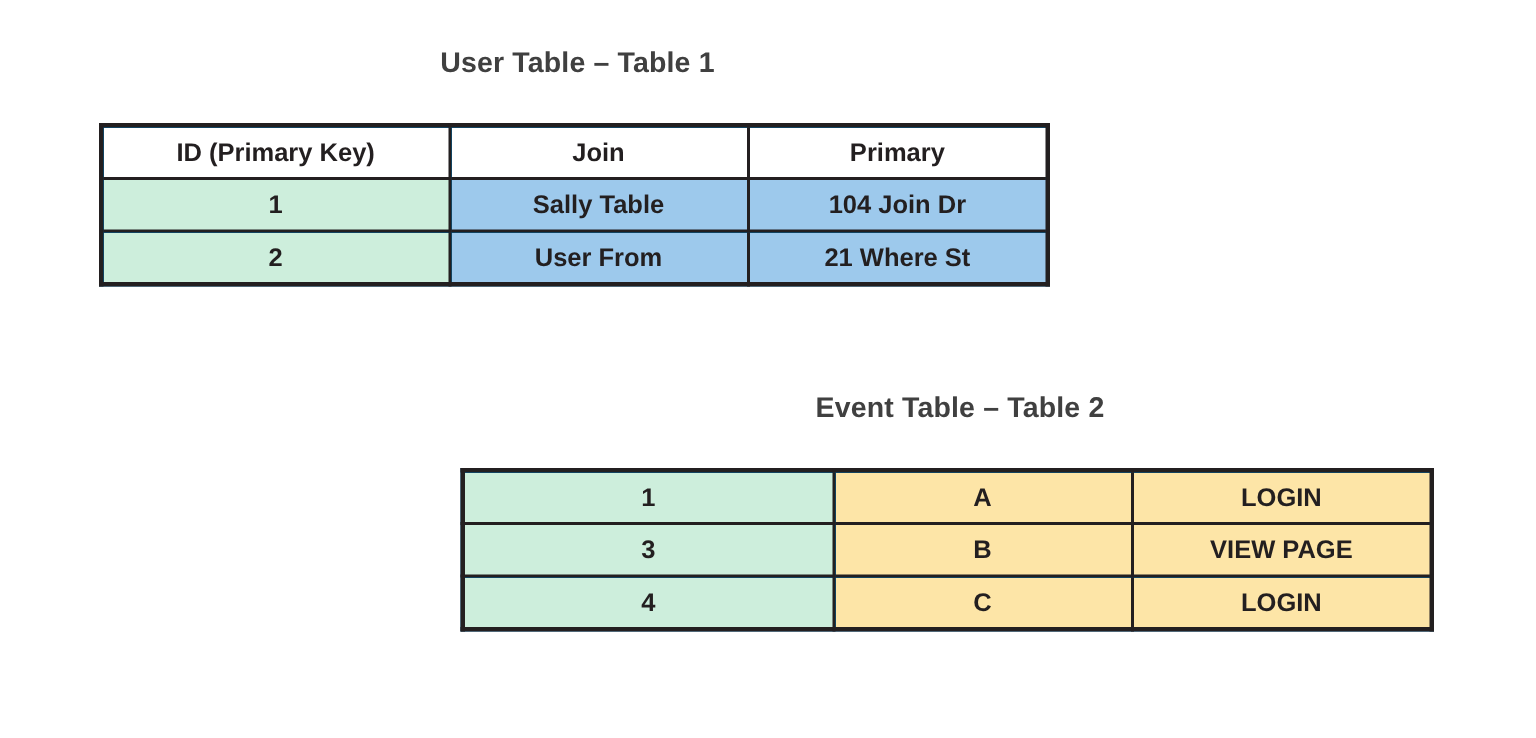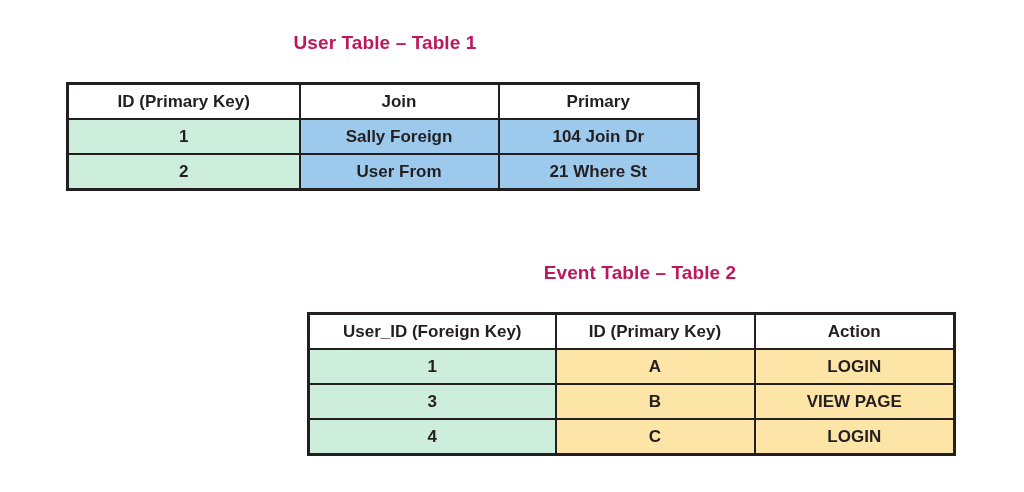--- a/index.html
+++ b/index.html
@@ -20,21 +20,21 @@
   .diagram {
     position: absolute;
     inset: 0;
   }
 
   
   .table-title {
     position: absolute;
     font-size: 19px;
     font-weight: bold;
-    color: #be185d;
+    color: #404040;
     letter-spacing: 0.1px;
     white-space: nowrap;
   }
   #title-user  { left: 0;   top: 32px;  width: 770px; text-align: center; }
   #title-event { left: 240px; top: 262px; width: 800px; text-align: center; }
 
   
   .db-table {
     position: absolute;
     border-collapse: collapse;
@@ -104,45 +104,40 @@
         <col class="c2">
     </colgroup>
     <tbody>
       <tr class="header-row">
         <td class="fill-white">ID (Primary Key)</td>
         <td class="fill-white">Join</td>
         <td class="fill-white">Primary</td>
       </tr>
       <tr>
         <td class="fill-green">1</td>
-        <td class="fill-blue">Sally Foreign</td>
+        <td class="fill-blue">Sally Table</td>
         <td class="fill-blue">104 Join Dr</td>
       </tr>
       <tr>
         <td class="fill-green">2</td>
         <td class="fill-blue">User From</td>
         <td class="fill-blue">21 Where St</td>
       </tr>
     </tbody>
   </table>
 
   <div class="table-title" id="title-event">Event Table – Table 2</div>
 
   <table class="db-table" id="event-table">
     <colgroup>
       <col class="c0">
         <col class="c1">
         <col class="c2">
     </colgroup>
     <tbody>
-      <tr class="header-row">
-        <td class="fill-white">User_ID (Foreign Key)</td>
-        <td class="fill-white">ID (Primary Key)</td>
-        <td class="fill-white">Action</td>
-      </tr>
       <tr>
         <td class="fill-green">1</td>
         <td class="fill-amber">A</td>
         <td class="fill-amber">LOGIN</td>
       </tr>
       <tr>
         <td class="fill-green">3</td>
         <td class="fill-amber">B</td>
         <td class="fill-amber">VIEW PAGE</td>
       </tr>

